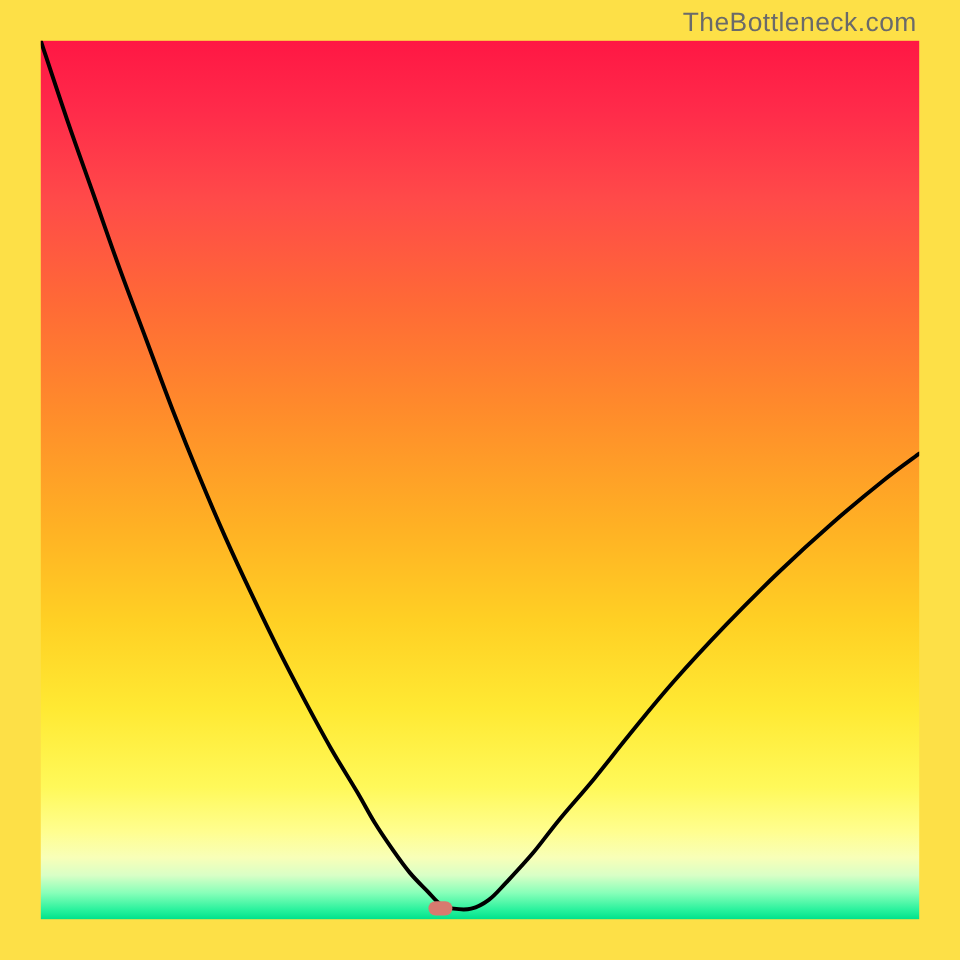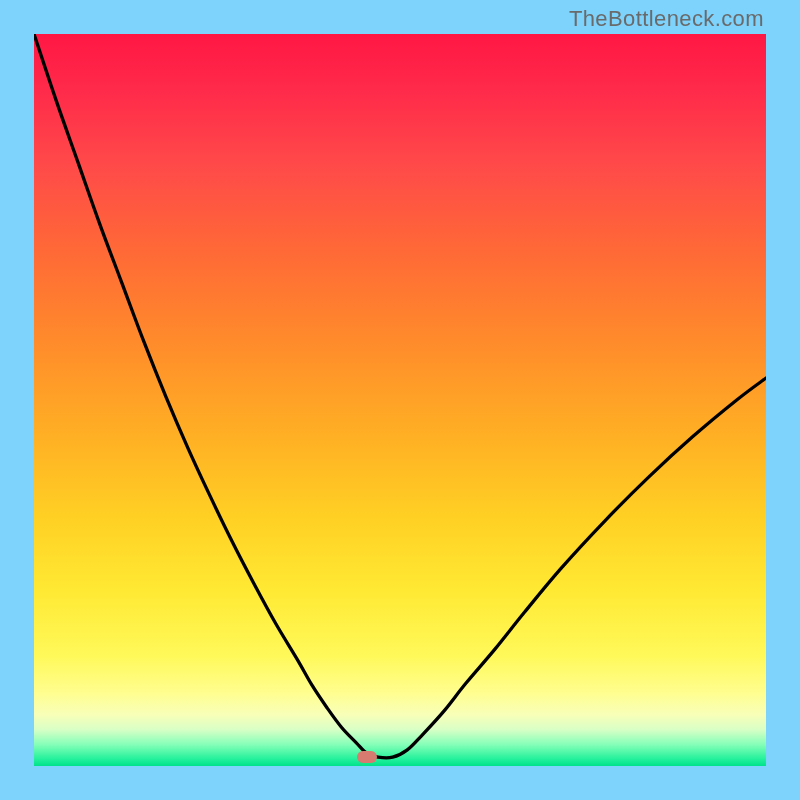--- a/index.html
+++ b/index.html
@@ -10,21 +10,21 @@
     background: #000;
     overflow: hidden;
     font-family: Arial, Helvetica, sans-serif;
   }
   .frame {
     position: absolute;
     top: 0;
     left: 0;
     width: 800px;
     height: 800px;
-    background: #7dd3fc;
+    background: #fde047;
   }
   .plot {
     position: absolute;
     top: 34px;
     left: 34px;
     width: 732px;
     height: 732px;
     background: linear-gradient(to bottom,
       #ff1744 0%,
       #ff2b4a 8%,

